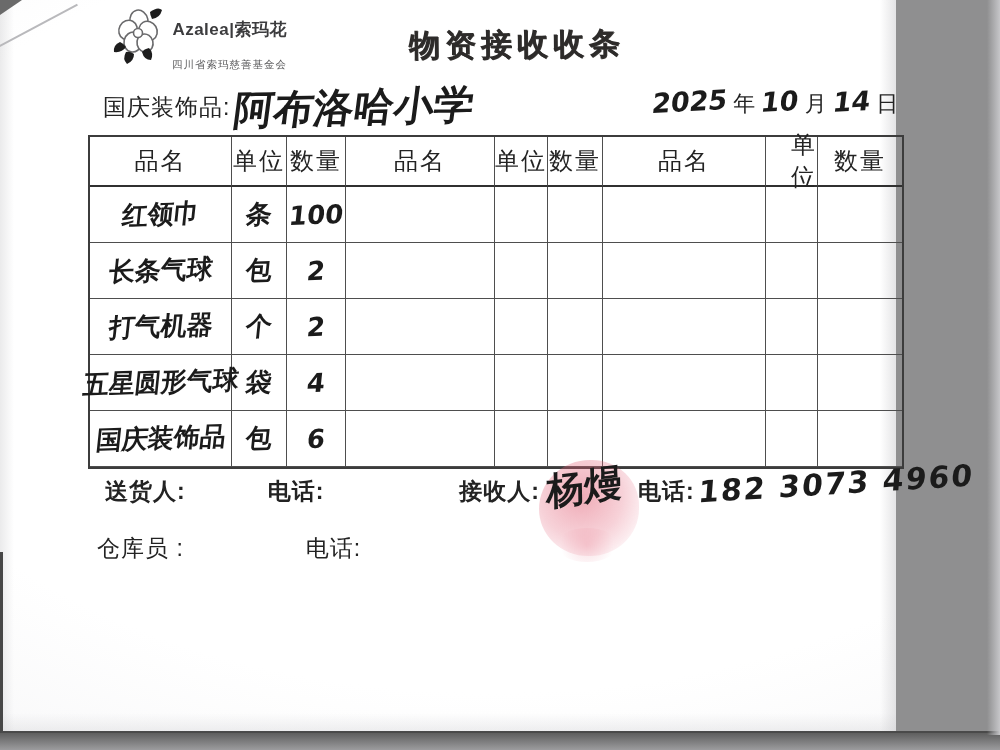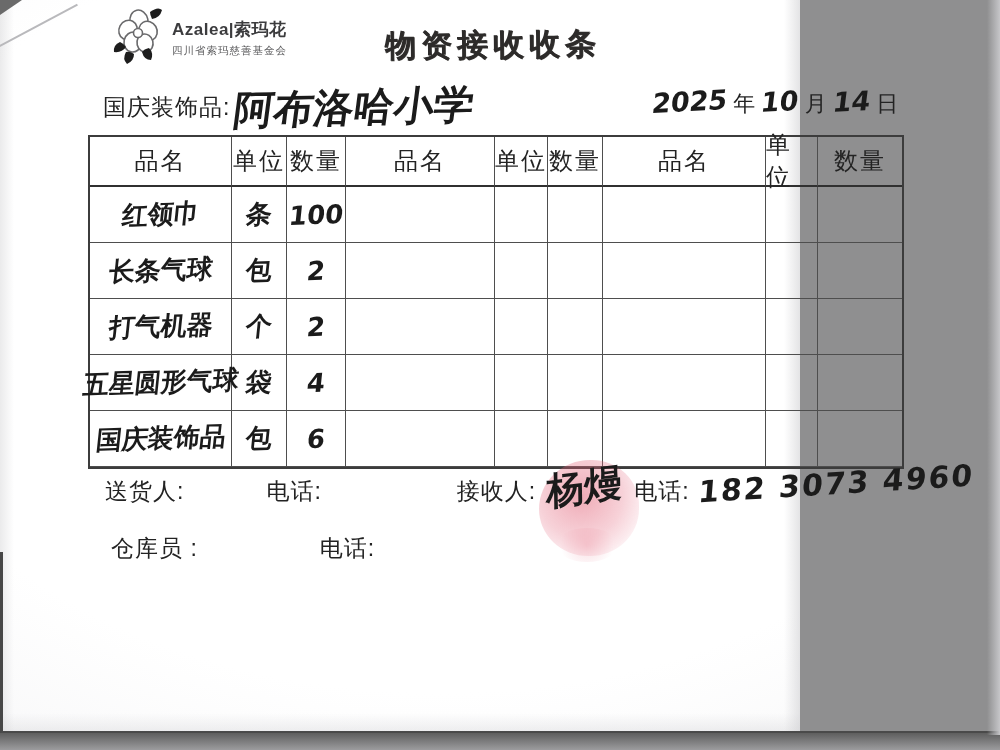--- a/index.html
+++ b/index.html
@@ -4,43 +4,44 @@
 <style>
   html,body{margin:0;padding:0;}
   body{
     width:1000px;height:750px;position:relative;overflow:hidden;
     background:#8f8f90;
     font-family:"Liberation Sans",sans-serif;
     -webkit-font-smoothing:antialiased;
   }
   
   .paper{
-    position:absolute;left:0;top:0;width:800px;height:735px;
+    position:absolute;left:0;top:0;width:896px;height:735px;
     background:
       linear-gradient(to right, rgba(210,210,212,.45) 0px, rgba(255,255,255,0) 14px),
       linear-gradient(to left, rgba(205,205,208,.55) 0px, rgba(255,255,255,0) 16px),
       linear-gradient(to top, rgba(215,215,218,.5) 0px, rgba(255,255,255,0) 22px),
       radial-gradient(130% 95% at 55% 42%, #ffffff 55%, #f7f7f8 80%, #efeff1 100%);
+    text-align: right;
   }
   .scan-bottom-band{
     position:absolute;left:0;top:733px;width:1000px;height:17px;
     background:linear-gradient(to bottom,#5e5e5e,#9c9c9e);
   }
   .scan-bottom-edge{position:absolute;left:0;top:731px;width:1000px;height:3px;background:#4a4a4a;border-radius:2px;}
   .scan-left-strip{position:absolute;left:0;top:552px;width:3px;height:182px;background:#474747;}
   .scan-corner{position:absolute;left:0;top:0;width:0;height:0;border-top:15px solid #6a6a6a;border-right:22px solid transparent;}
   .scan-crease{position:absolute;left:-12px;top:26px;width:95px;height:2px;background:#b9b9bc;transform:rotate(-28deg);}
   .scan-right-shade{position:absolute;right:0;top:0;width:13px;height:735px;background:linear-gradient(to left,#c6c6c9,rgba(255,255,255,0));}
 
   
   .logo{position:absolute;left:112px;top:6px;display:flex;align-items:flex-start;}
   .logo svg{width:56px;height:60px;}
   .logo-text{margin-left:4px;margin-top:12px;}
   .logo-name{font-size:17px;font-weight:bold;color:#3c3c3e;letter-spacing:.5px;}
-  .logo-org{font-size:10.5px;color:#58585a;margin-top:3px;letter-spacing:1px;}
+  .logo-org{font-size:10.5px;color:#58585a;margin-top:17px;letter-spacing:1px;}
   .doc-title{
     position:absolute;left:385px;top:24px;width:240px;
     font-family:"Liberation Serif",serif;
     font-size:31px;font-weight:bold;color:#2d2b2a;
     letter-spacing:5px;transform:rotate(-.6deg);
     text-shadow:.6px .6px 0 #3a3836;
   }
 
   
   .unit-line{position:absolute;left:103px;top:86px;display:flex;align-items:flex-start;}
@@ -70,22 +71,22 @@
     display:flex;align-items:center;justify-content:center;
     overflow:visible;
   }
   .cell:nth-child(9n){border-right:none;}
   .cell.head{height:48px;font-size:24px;color:#232323;letter-spacing:2px;border-bottom:2px solid #303030;}
   .cell.data{height:55px;}
   .hw-item{font-size:26px;letter-spacing:0;}
   .hw-qty{font-size:26px;}
 
   
-  .footer-line1{position:absolute;left:105px;top:476px;display:flex;align-items:flex-start;}
-  .footer-line2{position:absolute;left:111px;top:533px;display:flex;align-items:flex-start;gap:32px;}
+  .footer-line1{position:absolute;left:105px;top:476px;display:flex;align-items:flex-start;font-weight:bold;}
+  .footer-line2{position:absolute;left:97px;top:533px;display:flex;align-items:flex-start;gap:32px;}
   .p-label{font-size:23px;color:#232323;letter-spacing:1px;}
   .gap-a{width:82px;} .gap-b{width:135px;} .gap-c{width:6px;} .gap-e{width:58px;}
   .stamp{
     position:absolute;left:539px;top:460px;width:100px;height:96px;
     border-radius:52% 48% 50% 50%;
     background:
       radial-gradient(circle at 42% 38%, rgba(222,80,104,.48), rgba(228,104,126,.30) 50%, rgba(234,128,148,.16) 72%, rgba(240,150,168,0) 86%);
     filter:blur(.6px);
   }
   .stamp-tail{

